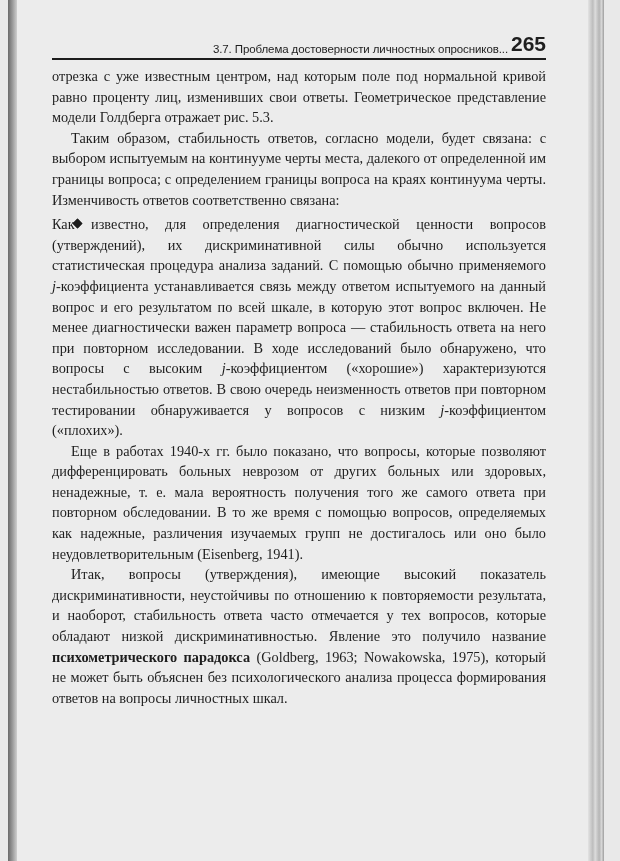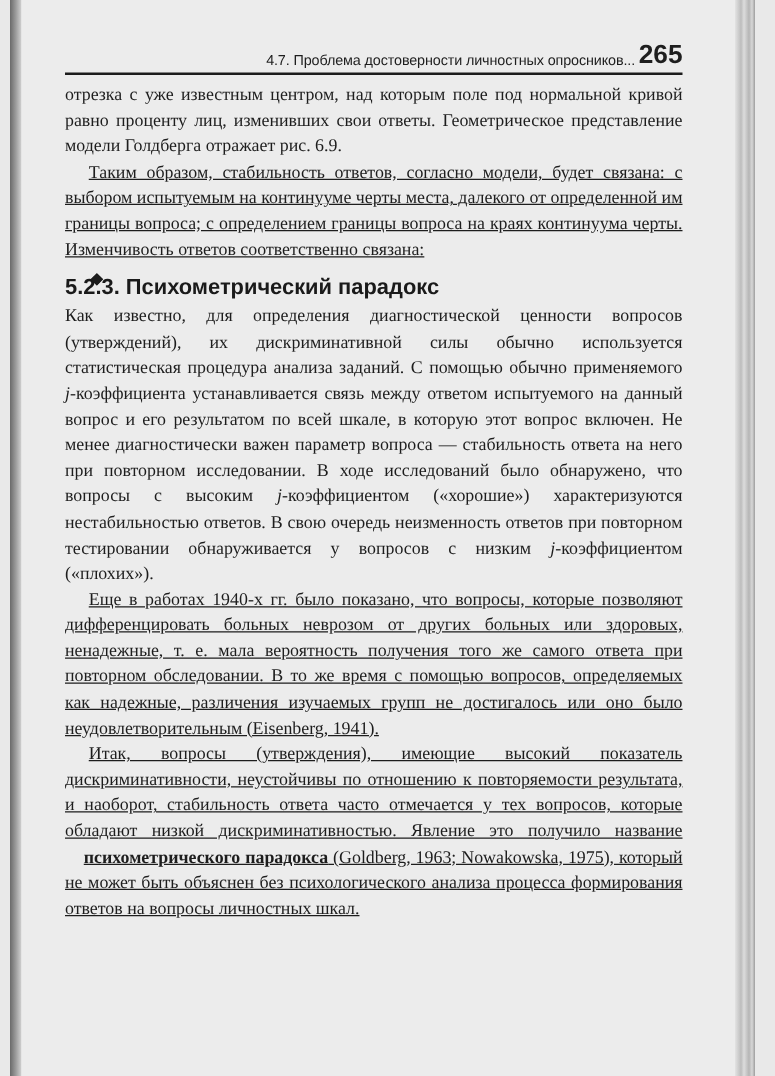--- a/index.html
+++ b/index.html
@@ -34,63 +34,62 @@
     position: absolute; right: 0; bottom: 2px;
     font-size: 21px; font-weight: bold;
   }
   .body-text {
     position: absolute; left: 44px; top: 66px; width: 494px;
     font-family: "Liberation Serif", serif;
     font-size: 14.3px; line-height: 20.6px; color: #1d1d1d;
     text-align: justify;
   }
   .body-text p { margin: 0; }
-  .indent { text-indent: 19px; text-decoration: underline; }
+  .indent { text-indent: 19px; }
   .bullets { list-style: none; margin: 4px 0 0 0; padding: 0; }
   .bullets li {
     position: relative; padding-left: 39px; margin: 0 0 2px 0;
   }
   .bullet-icon {
     position: absolute; left: 22px; top: 6px; width: 7px; height: 7px;
     background: #1d1d1d; transform: rotate(45deg);
   }
   .section-heading {
     font-family: "Liberation Sans", sans-serif; font-weight: bold;
     font-size: 17.5px; line-height: 22px; margin: 8px 0 3px 0; text-align: left;
     color: #1a1a1a;
   }
   i { font-style: italic; }
-  b { font-weight: bold; margin-left: 15px; }
+  b { font-weight: bold; }
 </style>
 </head>
 <body>
 
 <div class="page">
   <div class="binding-left"></div>
   <div class="edge-right"></div>
 
   <div class="running-head">
-    <span class="running-title">4.7. Проблема достоверности личностных опросников...</span>
+    <span class="running-title">3.7. Проблема достоверности личностных опросников...</span>
     <span class="page-number">265</span>
   </div>
 
   <div class="body-text">
-    <p>отрезка с уже известным центром, над которым поле под нормальной кривой равно проценту лиц, изменивших свои ответы. Геометрическое представление модели Голдберга отражает рис. 6.9.</p>
+    <p>отрезка с уже известным центром, над которым поле под нормальной кривой равно проценту лиц, изменивших свои ответы. Геометрическое представление модели Голдберга отражает рис. 5.3.</p>
     <p class="indent">Таким образом, стабильность ответов, согласно модели, будет связана: с выбором испытуемым на континууме черты места, далекого от определенной им границы вопроса; с определением границы вопроса на краях континуума черты. Изменчивость ответов соответственно связана:</p>
 
     <ul class="bullets">
       <li>
         <span class="bullet-icon"></span>
       </li>
       <li>
         <span class="bullet-icon"></span>
       </li>
     </ul>
 
-    <div class="section-heading">5.2.3. Психометрический парадокс</div>
 
     <p><span>Как известно, для определения диагностической ценности вопросов (утверждений), их дискриминативной силы обычно используется статистическая процедура анализа заданий. С помощью обычно применяемого </span><i>j</i><span>-коэффициента устанавливается связь между ответом испытуемого на данный вопрос и его результатом по всей шкале, в которую этот вопрос включен. Не менее диагностически важен параметр вопроса — стабильность ответа на него при повторном исследовании. В ходе исследований было обнаружено, что вопросы с высоким </span><i>j</i><span>-коэффициентом («хорошие») характеризуются нестабильностью ответов. В свою очередь неизменность ответов при повторном тестировании обнаруживается у вопросов с низким </span><i>j</i><span>-коэффициентом («плохих»).</span></p>
 
     <p class="indent">Еще в работах 1940-х гг. было показано, что вопросы, которые позволяют дифференцировать больных неврозом от других больных или здоровых, ненадежные, т. е. мала вероятность получения того же самого ответа при повторном обследовании. В то же время с помощью вопросов, определяемых как надежные, различения изучаемых групп не достигалось или оно было неудовлетворительным (Eisenberg, 1941).</p>
 
     <p class="indent"><span>Итак, вопросы (утверждения), имеющие высокий показатель дискриминативности, неустойчивы по отношению к повторяемости результата, и наоборот, стабильность ответа часто отмечается у тех вопросов, которые обладают низкой дискриминативностью. Явление это получило название </span><b>психометрического парадокса</b><span> (Goldberg, 1963; Nowakowska, 1975), который не может быть объяснен без психологического анализа процесса формирования ответов на вопросы личностных шкал.</span></p>
 
   </div>
 </div>
 

